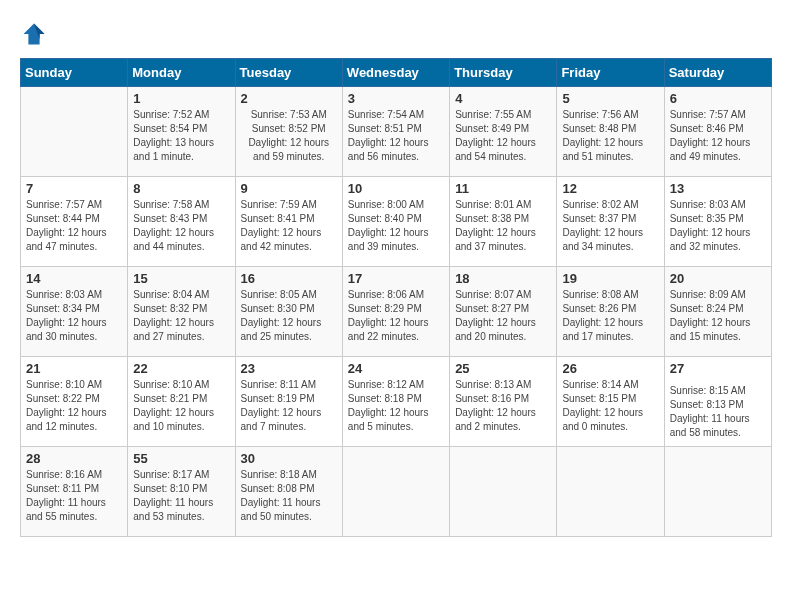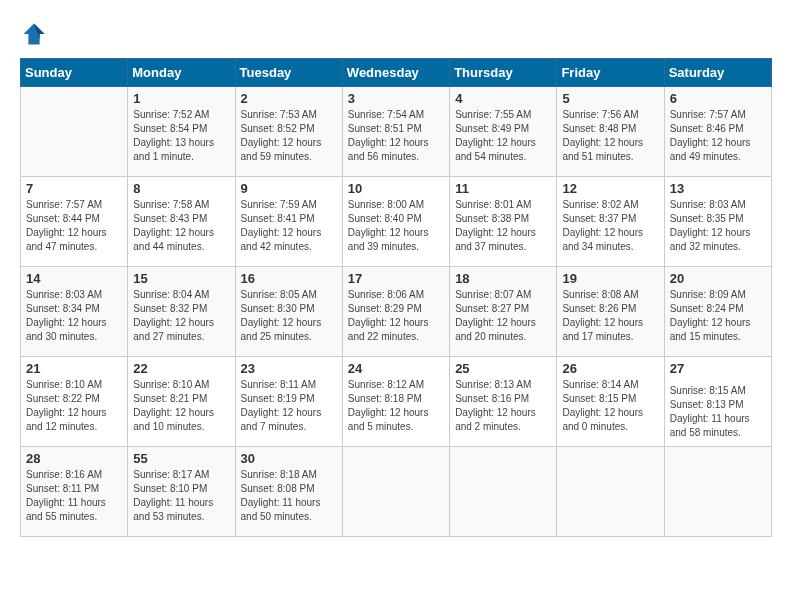--- a/index.html
+++ b/index.html
@@ -126,21 +126,21 @@
   <tr>
         <td class="empty"></td>
         <td>
           <span class="day-number">1</span>
           <div class="day-info" style="white-space: pre-line;">Sunrise: 7:52 AM
 Sunset: 8:54 PM
 Daylight: 13 hours and 1 minute.</div>
         </td>
         <td>
           <span class="day-number">2</span>
-          <div class="day-info" style="white-space: pre-line;">Sunrise: 7:53 AM
+          <div class="day-info" style="white-space: pre-line; text-align: center;">Sunrise: 7:53 AM
 Sunset: 8:52 PM
 Daylight: 12 hours and 59 minutes.</div>
         </td>
         <td>
           <span class="day-number">3</span>
           <div class="day-info" style="white-space: pre-line;">Sunrise: 7:54 AM
 Sunset: 8:51 PM
 Daylight: 12 hours and 56 minutes.</div>
         </td>
         <td>

